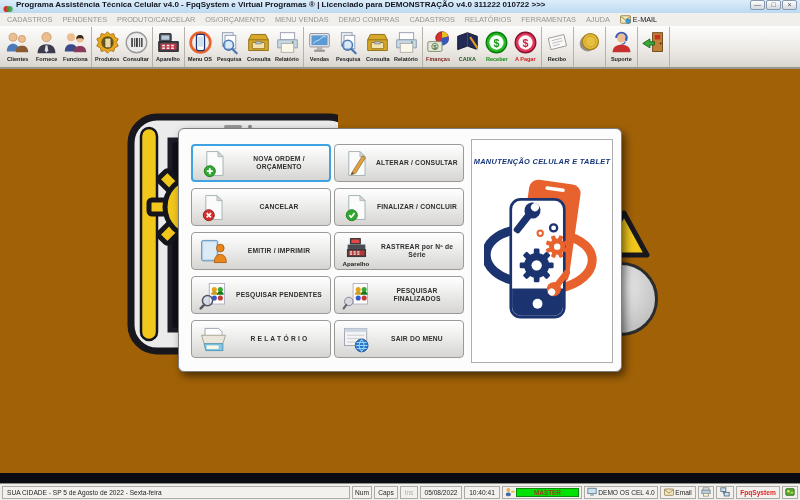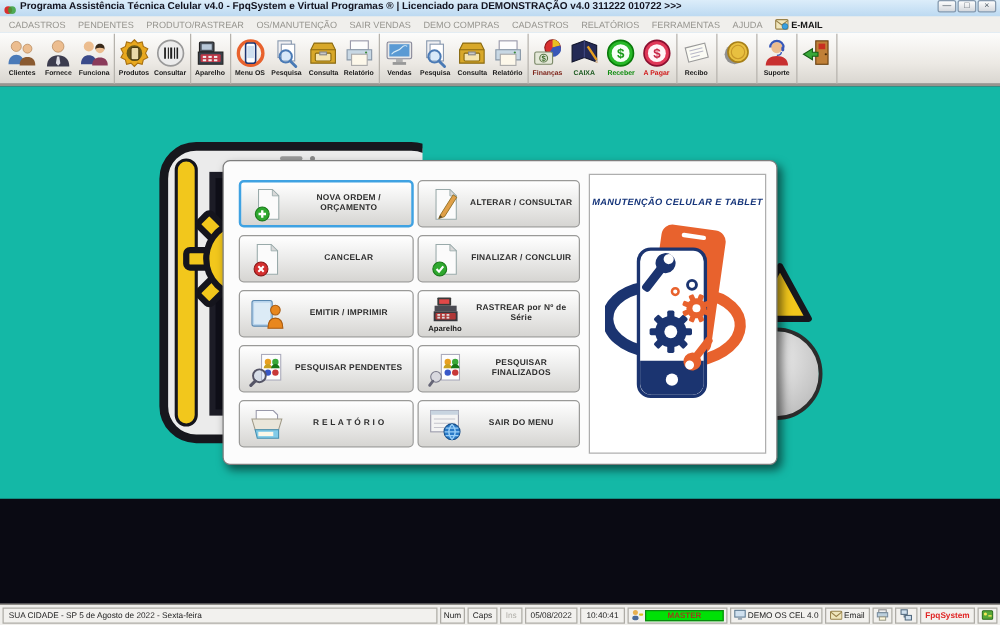--- a/index.html
+++ b/index.html
@@ -10,33 +10,33 @@
 
 .titlebar{position:absolute;top:0;left:0;right:0;height:30px;background:linear-gradient(180deg,#dcedfa 0%,#b5d5ef 55%,#9cc4e6 100%);border-bottom:1px solid #7fa6c8;display:flex;align-items:flex-start;padding:0 3px;z-index:20}
 .win-icon{width:10px;height:10px;margin-right:3px;flex:none}
 .title-text{font-size:8px;font-weight:bold;color:#13131f;white-space:nowrap;overflow:hidden}
 .win-controls{margin-left:auto;display:flex;gap:1px;flex:none}
 .win-btn{width:15px;height:10px;background:linear-gradient(#fefefe,#d4d8dd);border:1px solid #8699ad;border-radius:2px;font-size:7px;line-height:8px;text-align:center;color:#44505c;cursor:default}
 
 
 .menubar{position:absolute;top:13px;left:0;right:0;height:13px;background:#f0efec;display:flex;align-items:center;padding-left:2px;z-index:20}
 .menu-item{font-size:7.3px;color:#96958f;padding:0 5px;display:flex;align-items:flex-end;gap:2px;white-space:nowrap}
-.menu-item.email{color:#141414;font-weight:bold}
+.menu-item.email{color:#141414;font-weight:normal}
 .menu-ico svg{width:11px;height:9px;display:block}
 
 
 .toolbar{position:absolute;top:26px;left:0;right:0;height:43px;background:linear-gradient(180deg,#fdfdfc 0%,#ece9e4 60%,#d9d6d0 100%);border-bottom:2px solid #98958f;display:flex;align-items:stretch;padding:1px 0 0 2px;z-index:20}
 .tb-group{display:flex;border-right:1px solid #b6b3ad;padding:0 1px}
 .tb-item{width:29px;display:flex;flex-direction:column;align-items:center;padding-top:2px;cursor:default}
 .tb-ico{height:26px;display:flex;align-items:center}
 .tb-ico svg{width:25px;height:25px;display:block}
 .tb-label{font-size:6px;font-weight:bold;color:#191919;white-space:nowrap;transform:scale(.92);line-height:8px}
 
 
-.main{position:absolute;top:69px;left:0;right:0;height:330px;background:#14b8a6;overflow:hidden;z-index:1}
+.main{position:absolute;top:69px;left:0;right:0;height:404px;background:#a16207;overflow:hidden;z-index:1}
 .bg-tablet{position:absolute;left:126px;top:43px;width:212px;height:245px;z-index:1}
 .bg-triangle{position:absolute;left:597px;top:140px;width:54px;height:52px;z-index:1}
 .bg-circle{position:absolute;left:584px;top:193px;width:74px;height:74px;border-radius:50%;background:radial-gradient(circle at 38% 32%,#f4f4f4,#c2c2c2 75%);border:3px solid #2c2c2c;z-index:1}
 
 
 .dialog{position:absolute;left:178px;top:59px;width:444px;height:244px;background:#fcfcfc;border:1px solid #7e7e7e;border-radius:6px;box-shadow:3px 4px 8px rgba(0,0,0,.55);z-index:5}
 .btn-grid{position:absolute;left:12px;top:15px;display:grid;grid-template-columns:140px 130px;gap:6px 3px}
 .dlg-btn{height:38px;background:linear-gradient(180deg,#ffffff 0%,#ededec 45%,#d6d5d2 100%);border:1px solid #9a9a98;border-radius:4px;display:flex;align-items:center;padding:2px 3px;position:relative;cursor:default}
 .dlg-btn.selected{border:2px solid #3fa2e2}
 .dlg-ico-wrap{width:36px;flex:none;display:flex;flex-direction:column;align-items:center;justify-content:center}
@@ -79,27 +79,27 @@
   </div>
 
   <div class="menubar">
       <div class="menu-item">
         <span>CADASTROS</span>
       </div>
       <div class="menu-item">
         <span>PENDENTES</span>
       </div>
       <div class="menu-item">
-        <span>PRODUTO/RASTREAR</span>
-      </div>
-      <div class="menu-item">
-        <span>OS/MANUTENÇÃO</span>
-      </div>
-      <div class="menu-item">
-        <span>SAIR VENDAS</span>
+        <span>PRODUTO/CANCELAR</span>
+      </div>
+      <div class="menu-item">
+        <span>OS/ORÇAMENTO</span>
+      </div>
+      <div class="menu-item">
+        <span>MENU VENDAS</span>
       </div>
       <div class="menu-item">
         <span>DEMO COMPRAS</span>
       </div>
       <div class="menu-item">
         <span>CADASTROS</span>
       </div>
       <div class="menu-item">
         <span>RELATÓRIOS</span>
       </div>

